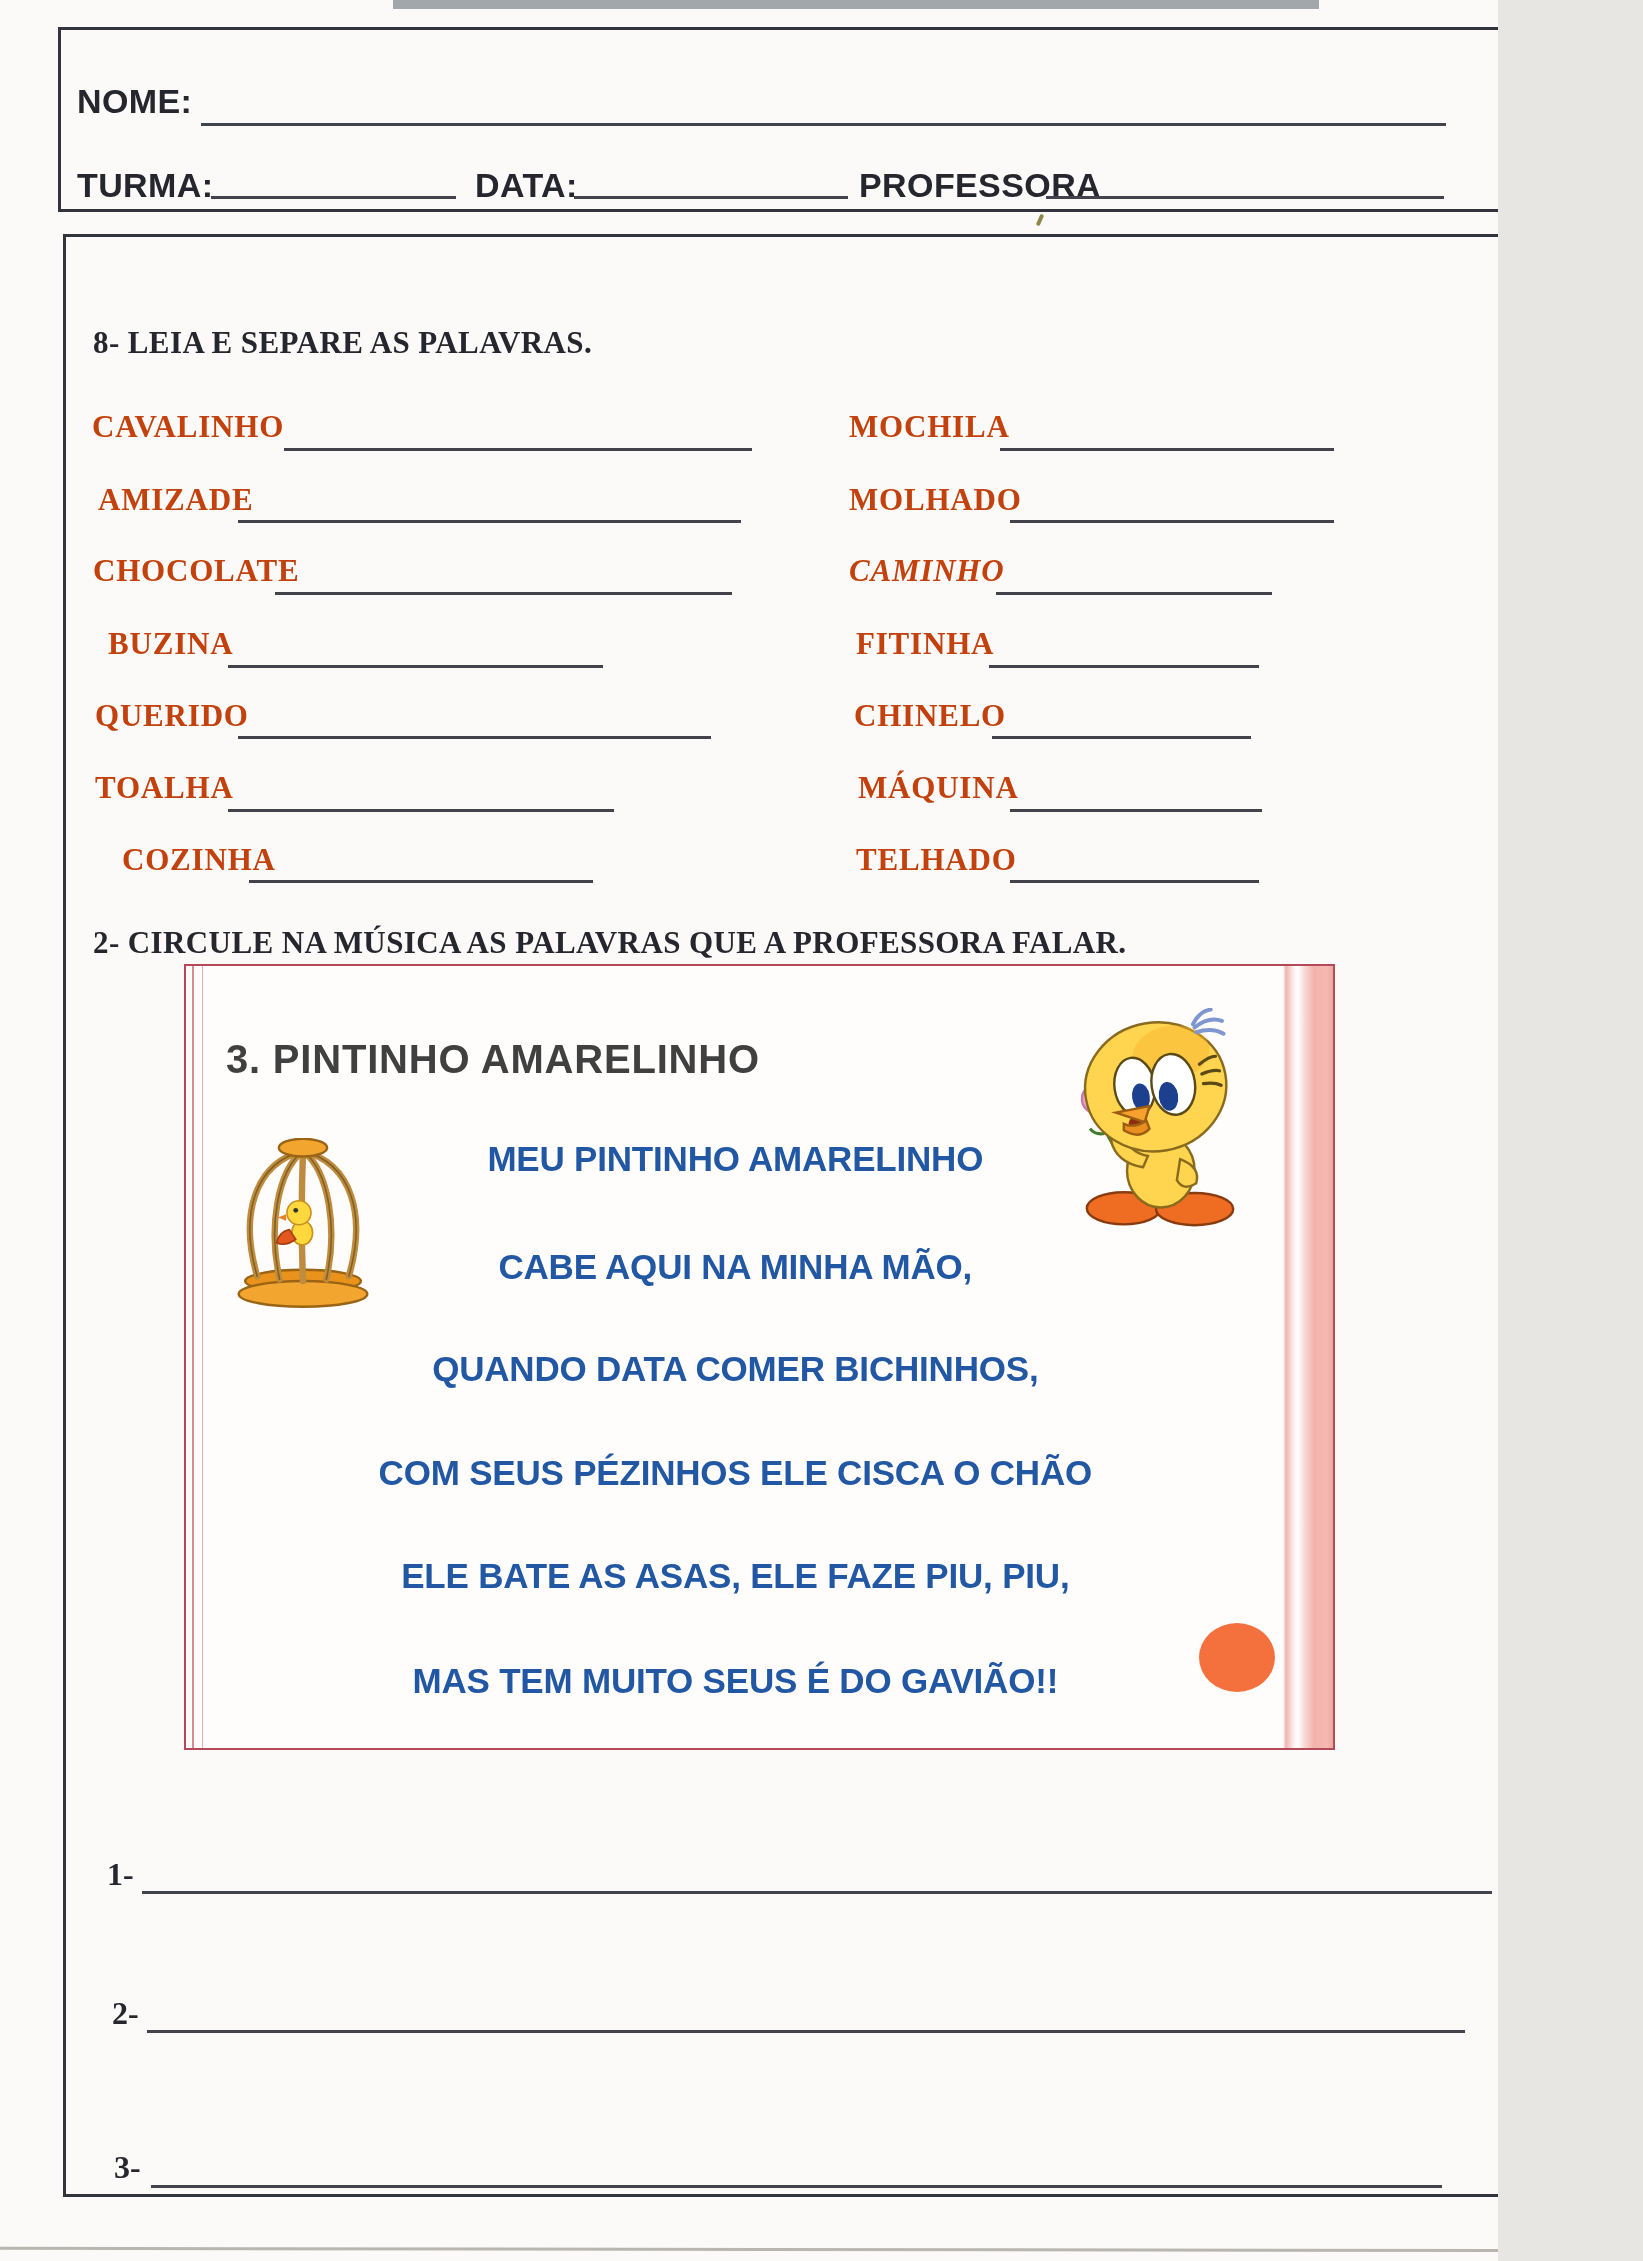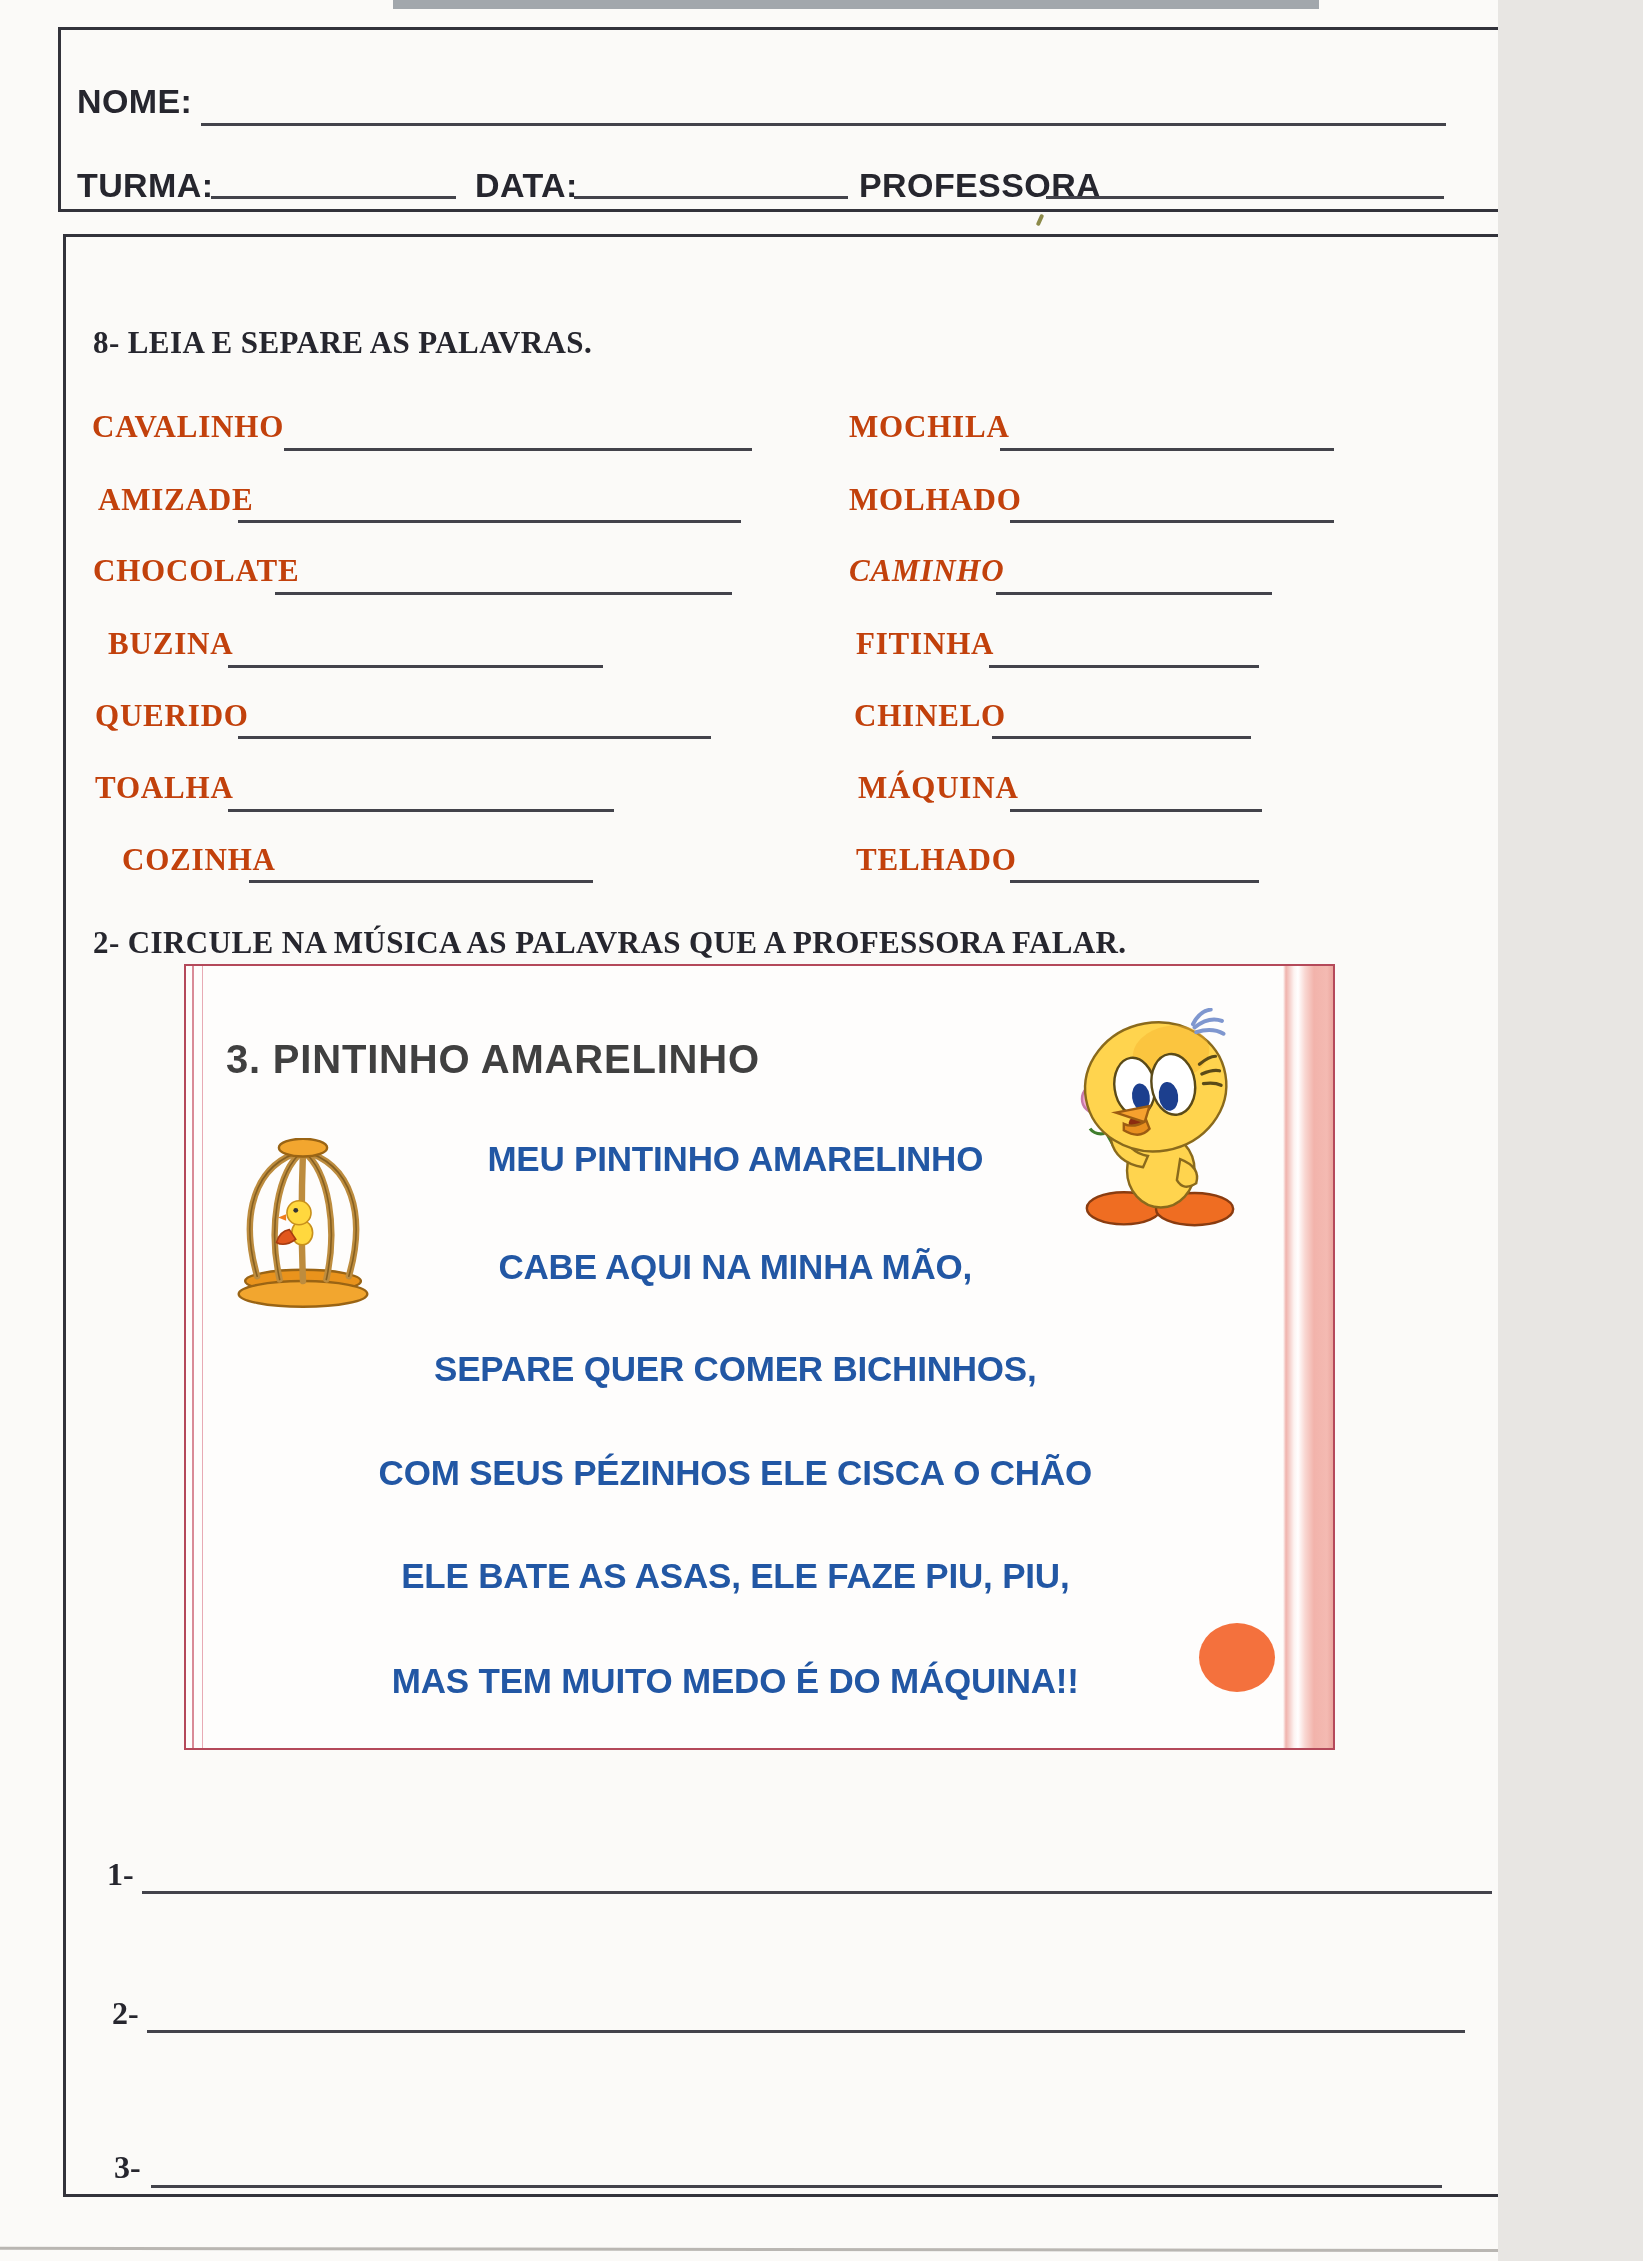--- a/index.html
+++ b/index.html
@@ -149,24 +149,24 @@
         <path d="M161 82 q 14 -6 22 -4"></path>
         <path d="M163 94 q 14 -2 22 2"></path>
       </g>
       <ellipse cx="82" cy="143" rx="12" ry="9" fill="#8c2c10"></ellipse>
       <path d="M54 130 L 96 122 L 90 142 Z" fill="#f6a12e" stroke="#9c5c12" stroke-width="3"></path>
       <path d="M64 152 Q 84 164 96 150 L 92 140 Q 76 150 64 144 Z" fill="#e88f1f" stroke="#9c5c12" stroke-width="3"></path>
     </svg>
 
     <div class="lyric" style="top:173px;">MEU PINTINHO AMARELINHO</div>
     <div class="lyric" style="top:281px;">CABE AQUI NA MINHA MÃO,</div>
-    <div class="lyric" style="top:383px;">SEPARE QUER COMER BICHINHOS,</div>
+    <div class="lyric" style="top:383px;">QUANDO DATA COMER BICHINHOS,</div>
     <div class="lyric" style="top:487px;">COM SEUS PÉZINHOS ELE CISCA O CHÃO</div>
     <div class="lyric" style="top:590px;">ELE BATE AS ASAS, ELE FAZE PIU, PIU,</div>
-    <div class="lyric" style="top:695px;">MAS TEM MUITO MEDO É DO MÁQUINA!!</div>
+    <div class="lyric" style="top:695px;">MAS TEM MUITO SEUS É DO GAVIÃO!!</div>
 
     <div class="orange-dot"></div>
   </div>
 
 
   <span class="ans" style="left:107px;top:1856px;">1-</span>
   <div class="uline" style="left:142px;top:1891px;width:1350px;"></div>
 
   <span class="ans" style="left:112px;top:1995px;">2-</span>
   <div class="uline" style="left:147px;top:2030px;width:1318px;"></div>

